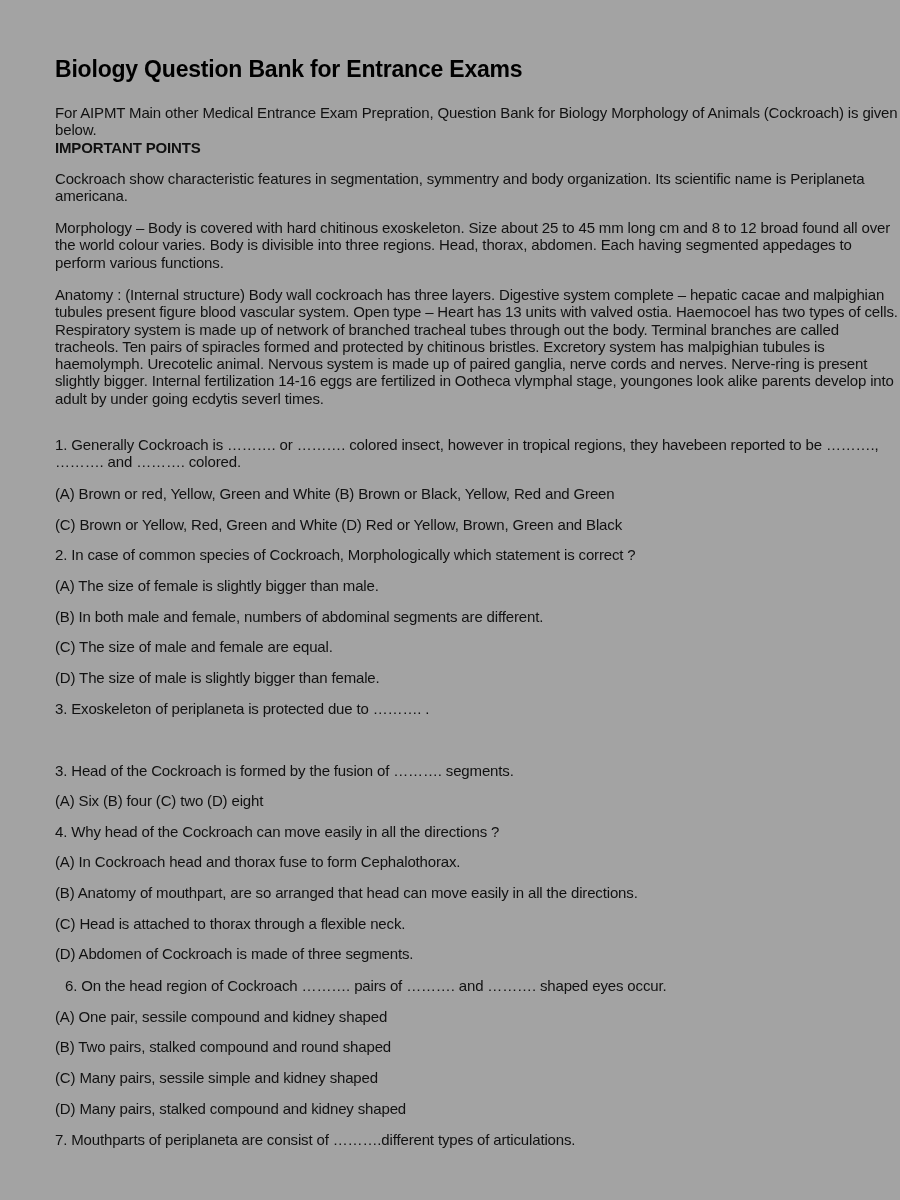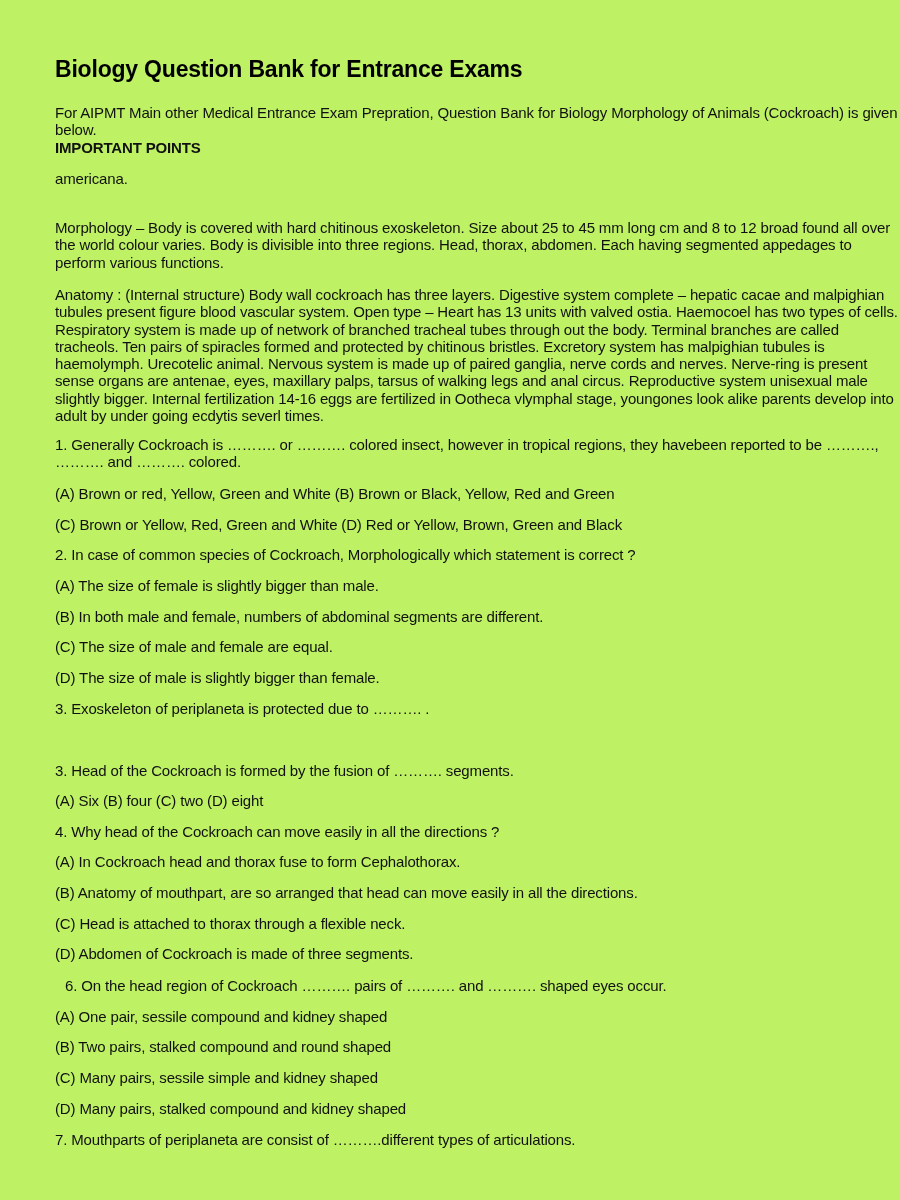--- a/index.html
+++ b/index.html
@@ -1,18 +1,18 @@
 <!DOCTYPE html>
 <html><head>
 <meta charset="utf-8">
 <style>
   html, body { margin: 0; padding: 0; background: #ffffff; }
   body { width: 900px; height: 1200px; position: relative; overflow: hidden;
          font-family: "Liberation Sans", sans-serif; color: #111111; }
-  .page { position: absolute; left: 0; top: 0; width: 900px; height: 1200px; background: #bef264; }
+  .page { position: absolute; left: 0; top: 0; width: 900px; height: 1200px; background: #a3a3a3; }
   .title { position: absolute; left: 55px; top: 56px; font-size: 23px; font-weight: bold;
            letter-spacing: -0.2px; color: #000; white-space: nowrap; }
   .line { position: absolute; left: 55px; font-size: 15px; line-height: 17.3px;
           white-space: nowrap; color: #111; letter-spacing: -0.15px; }
   .bold { font-weight: bold; }
   .para { position: absolute; left: 55px; width: 800px; font-size: 15px; line-height: 17.3px; color: #111; letter-spacing: -0.15px; }
   .para span.l { display: block; white-space: nowrap; }
 </style>
 </head>
 <body>
@@ -21,36 +21,36 @@
 
   <div class="title">Biology Question Bank for Entrance Exams</div>
 
   <div class="para" style="top:104px;">
     <span class="l">For AIPMT Main other Medical Entrance Exam Prepration, Question Bank for Biology Morphology of Animals (Cockroach) is given</span>
     <span class="l">below.</span>
     <span class="l bold">IMPORTANT POINTS</span>
   </div>
 
   <div class="para" style="top:170px;">
+    <span class="l">Cockroach show characteristic features in segmentation, symmentry and body organization. Its scientific name is Periplaneta</span>
     <span class="l">americana.</span>
   </div>
 
   <div class="para" style="top:219px;">
     <span class="l">Morphology – Body is covered with hard chitinous exoskeleton. Size about 25 to 45 mm long cm and 8 to 12 broad found all over</span>
     <span class="l">the world colour varies. Body is divisible into three regions. Head, thorax, abdomen. Each having segmented appedages to</span>
     <span class="l">perform various functions.</span>
   </div>
 
   <div class="para" style="top:286px;">
     <span class="l">Anatomy : (Internal structure) Body wall cockroach has three layers. Digestive system complete – hepatic cacae and malpighian</span>
     <span class="l">tubules present figure blood vascular system. Open type – Heart has 13 units with valved ostia. Haemocoel has two types of cells.</span>
     <span class="l">Respiratory system is made up of network of branched tracheal tubes through out the body. Terminal branches are called</span>
     <span class="l">tracheols. Ten pairs of spiracles formed and protected by chitinous bristles. Excretory system has malpighian tubules is</span>
     <span class="l">haemolymph. Urecotelic animal. Nervous system is made up of paired ganglia, nerve cords and nerves. Nerve-ring is present</span>
-    <span class="l">sense organs are antenae, eyes, maxillary palps, tarsus of walking legs and anal circus. Reproductive system unisexual male</span>
     <span class="l">slightly bigger. Internal fertilization 14-16 eggs are fertilized in Ootheca vlymphal stage, youngones look alike parents develop into</span>
     <span class="l">adult by under going ecdytis severl times.</span>
   </div>
 
   <div class="para" style="top:436px;">
     <span class="l">1. Generally Cockroach is ………. or ………. colored insect, however in tropical regions, they havebeen reported to be ……….,</span>
     <span class="l">………. and ………. colored.</span>
   </div>
   <div class="line" style="top:485px;">(A) Brown or red, Yellow, Green and White (B) Brown or Black, Yellow, Red and Green</div>
   <div class="line" style="top:516px;">(C) Brown or Yellow, Red, Green and White (D) Red or Yellow, Brown, Green and Black</div>

